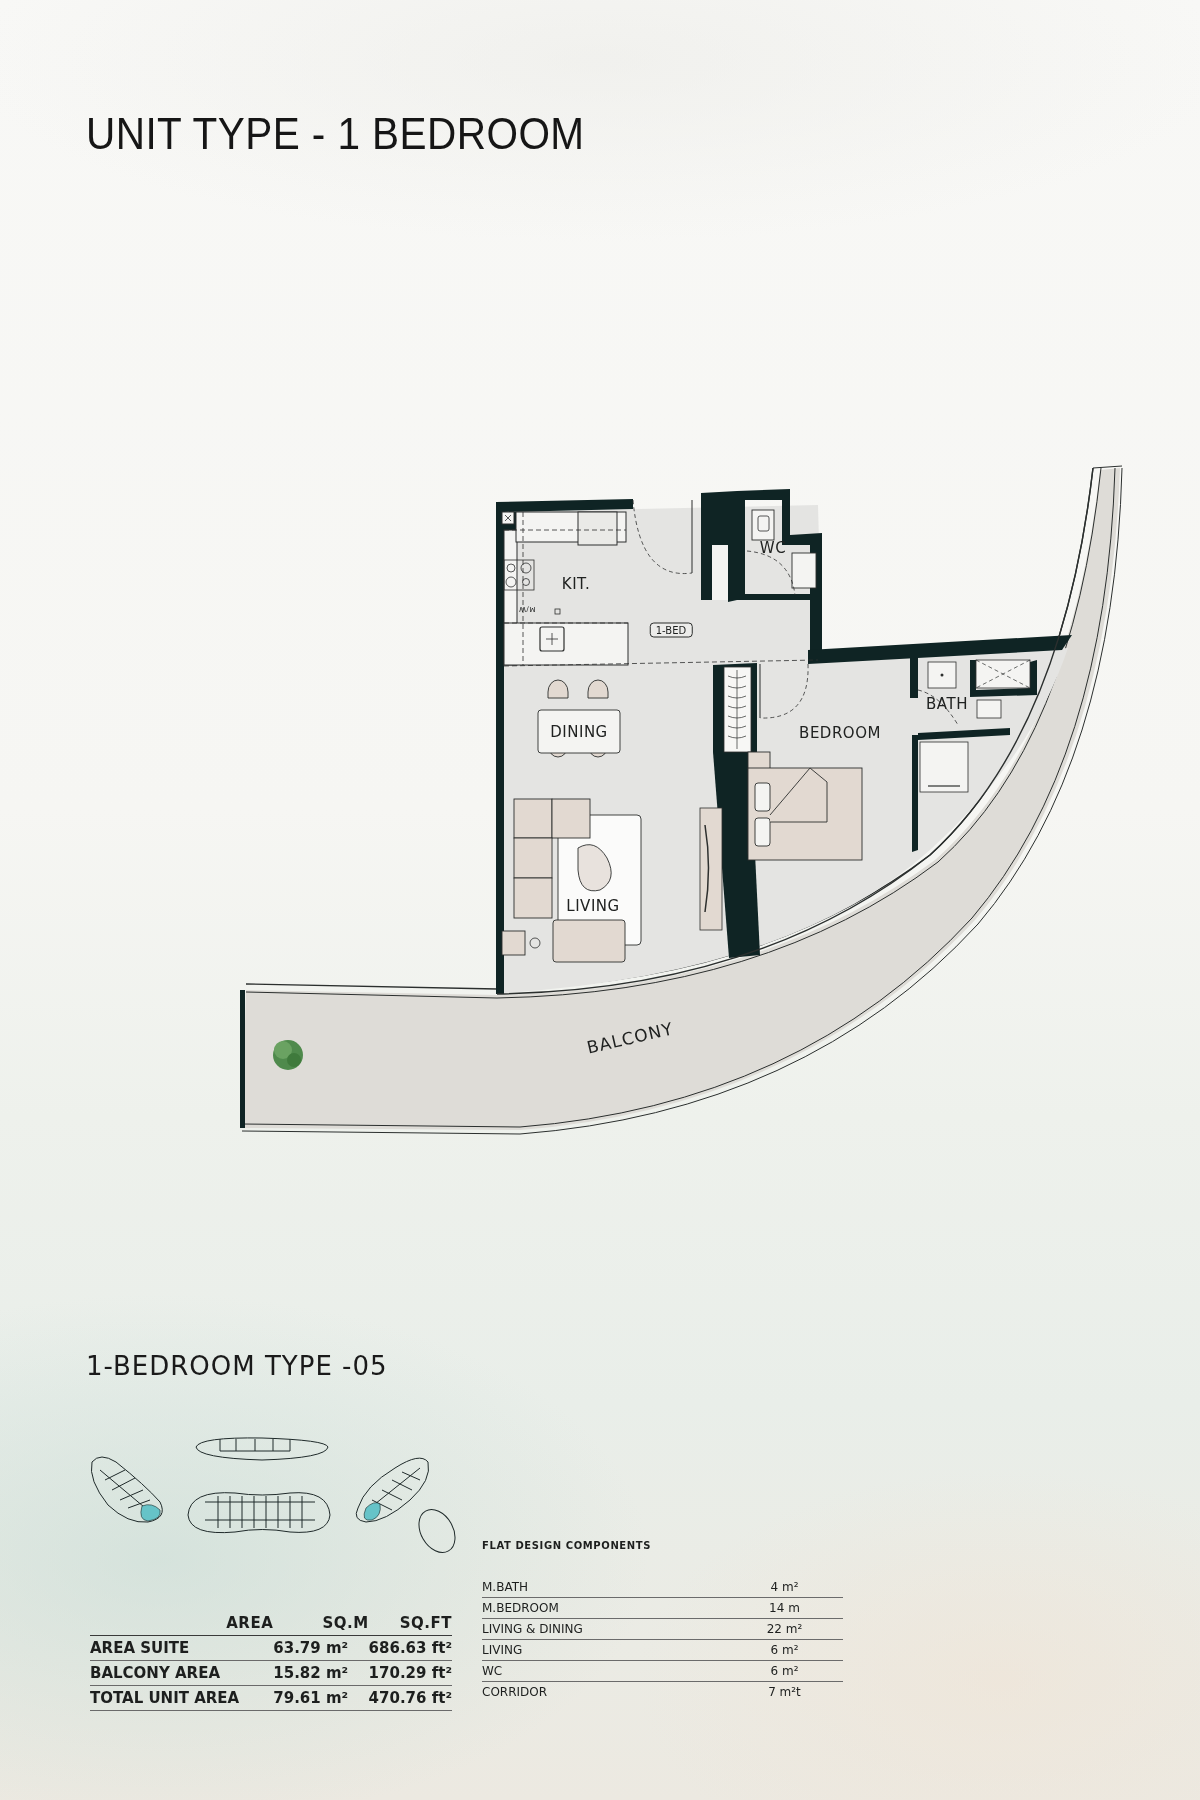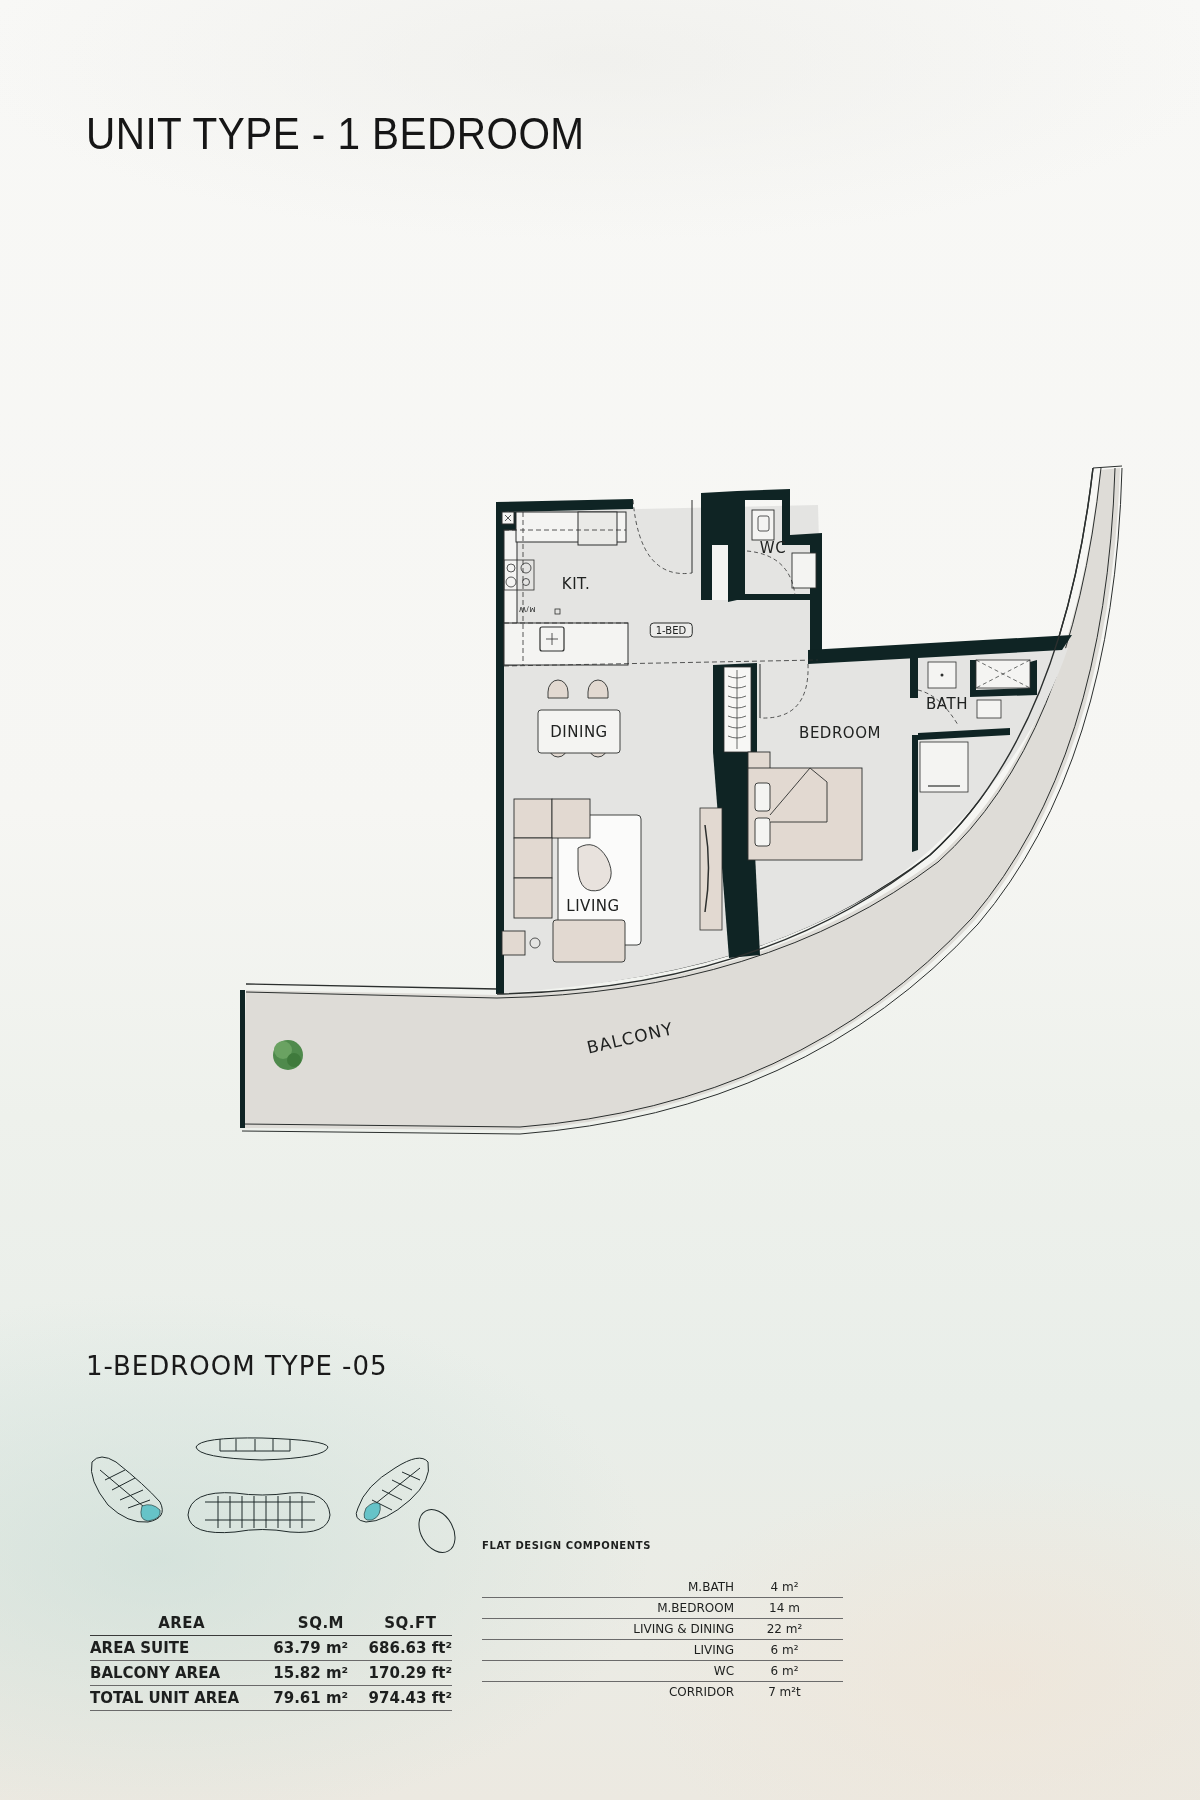--- a/index.html
+++ b/index.html
@@ -32,33 +32,33 @@
   }
   .balcony-label {
     position: absolute; font-size: 17px; letter-spacing: 1px; color: #1e201f;
     transform: translate(-50%, -50%) rotate(-13deg); white-space: nowrap;
   }
   .subtitle {
     left: 86px; top: 1351px; font-size: 26px; letter-spacing: 1px; color: #1a1a1a; white-space: nowrap;
   }
   .area-table { left: 90px; top: 1612px; width: 362px; border-collapse: collapse; position: absolute; }
   .area-table th {
-    text-align: center; font-size: 15px; font-weight: bold; padding: 2px 0 3px 0;
+    text-align: right; font-size: 15px; font-weight: bold; padding: 2px 0 3px 0;
     border-bottom: 1.5px solid #3a3a3a; letter-spacing: 0.5px; margin-top: 12px;
   }
   .area-table td {
     font-size: 15px; padding: 3px 0 3px 0; border-bottom: 1px solid #6a6a6a; white-space: nowrap; font-weight: bold;
   }
   .comp-title {
     left: 482px; width: 361px; top: 1540px; text-align: left; font-size: 10px;
     font-weight: bold; letter-spacing: 0.6px; white-space: nowrap;
   }
   .comp-table { position: absolute; left: 482px; top: 1577px; width: 361px; border-collapse: collapse; }
   .comp-table td {
-    font-size: 12px; padding: 3px 0; border-bottom: 1.5px solid #6b6b6b; white-space: nowrap; text-align: right;
+    font-size: 12px; padding: 3px 0; border-bottom: 1.5px solid #6b6b6b; white-space: nowrap;
   }
   .comp-table tr:last-child td { border-bottom: none; }
   .comp-table td.val { text-align: center; padding-right: 8px; }
 </style>
 </head>
 <body>
 
 <div class="wash"></div>
 
 <div class="abs title">UNIT TYPE - 1 BEDROOM</div>
@@ -278,16 +278,16 @@
       <td>686.63 ft²</td>
     </tr>
     <tr>
       <td>BALCONY AREA</td>
       <td>15.82 m²</td>
       <td>170.29 ft²</td>
     </tr>
     <tr>
       <td>TOTAL UNIT AREA</td>
       <td>79.61 m²</td>
-      <td>974.43 ft²</td>
+      <td>470.76 ft²</td>
     </tr>
   </tbody>
 </table>
 
 </body></html>

